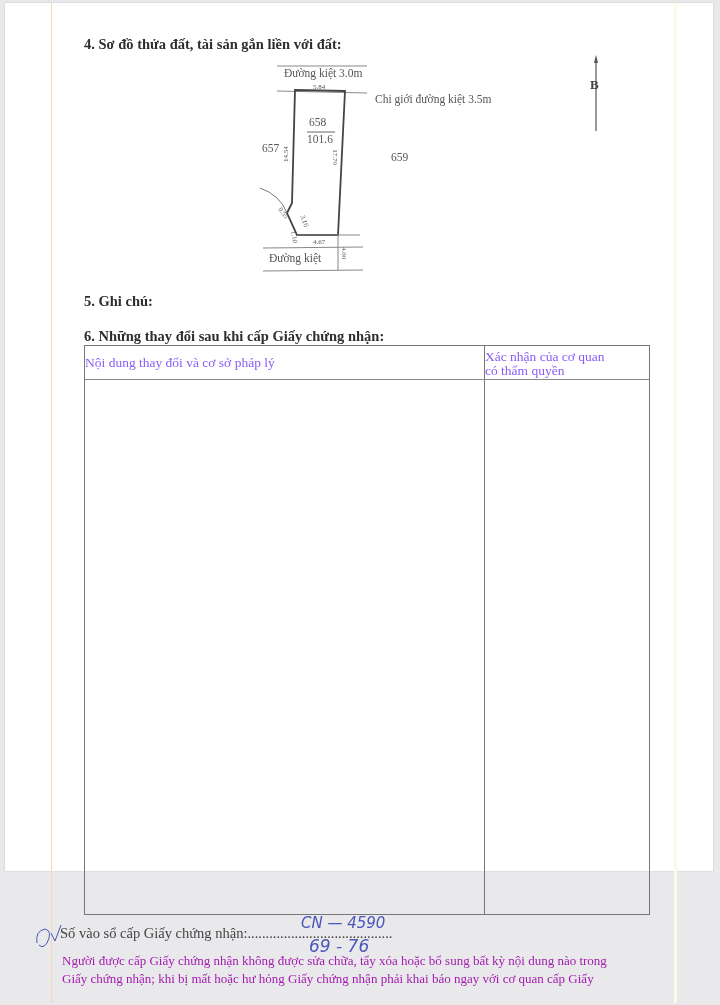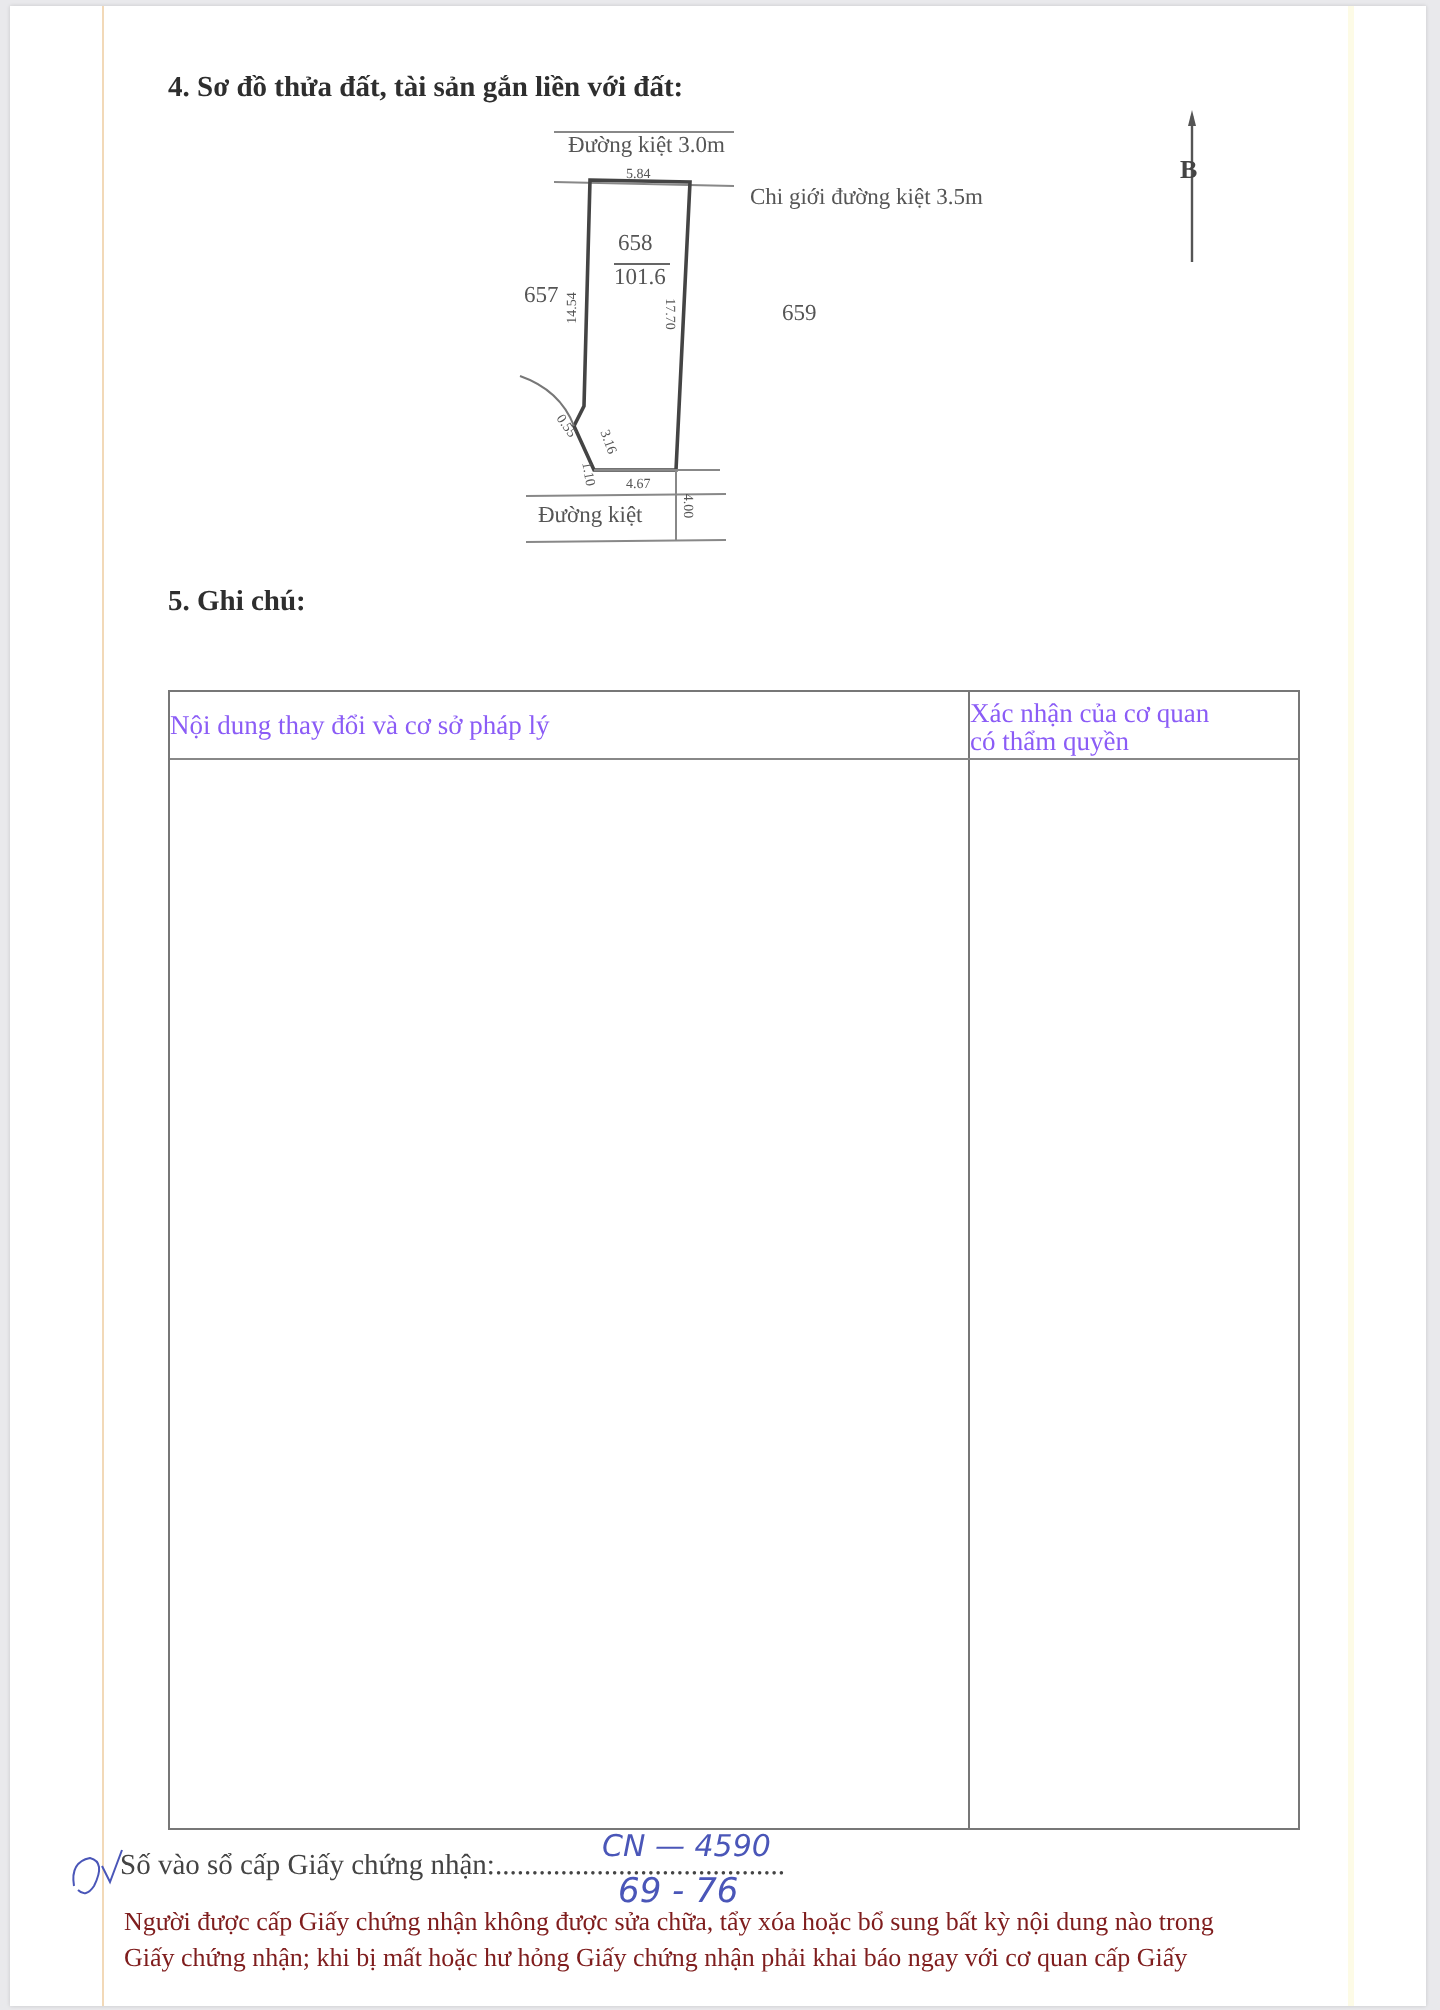--- a/index.html
+++ b/index.html
@@ -4,21 +4,21 @@
   <style>
     html, body { margin:0; padding:0; }
     body {
       width:720px; height:1005px; overflow:hidden;
       background:#e9e9ec;
       font-family:"Liberation Serif", "DejaVu Serif", serif;
       color:#3a3a3a;
       position:relative;
     }
     .page {
-      position:absolute; left:5px; top:3px; width:708px; height:1000px;
+      position:absolute; left:5px; top:3px; width:708px; height:868px;
       background:#ffffff;
       box-shadow: 0 0 2px rgba(0,0,0,0.15);
     }
     .margin-line {
       position:absolute; left:46px; top:0; width:1px; height:1000px;
       background:#f2d9b8;
     }
     .margin-line-r {
       position:absolute; left:669px; top:0; width:3px; height:1000px;
       background:#fdfbe6;
@@ -81,20 +81,21 @@
     <div class="abs tiny" style="left:293px; top:214px; transform:rotate(70deg);">3.16</div>
     <div class="abs tiny" style="left:283px; top:230px; transform:rotate(80deg);">1.10</div>
     <div class="abs tiny" style="left:308px; top:235px;">4.67</div>
     <div class="abs tiny" style="left:333px; top:246px; transform:rotate(90deg);">4.00</div>
     <div class="abs small" style="left:264px; top:249px;">Đường kiệt</div>
     <div class="abs" style="left:585px; top:74px; font-weight:bold; font-size:13px; color:#444;">B</div>
   </div>
 
   <div class="abs h-bold" style="left:79px; top:290px;">5. Ghi chú:</div>
 
+  <div class="abs h-bold" style="left:79px; top:325px;">6. Những thay đổi sau khi cấp Giấy chứng nhận:</div>
 
   <div class="table" style="left:79px; top:342px;">
     <div class="colsep"></div>
     <div class="rowsep"></div>
     <div class="th" style="left:0; top:10px; width:399px;">Nội dung thay đổi và cơ sở pháp lý</div>
     <div class="th" style="left:400px; top:4px; width:166px;">
       <div>Xác nhận của cơ quan</div>
       <div>có thẩm quyền</div>
     </div>
     <div class="abs" style="left:0; top:34px; width:399px; height:534px;"></div>
@@ -106,17 +107,17 @@
       <path d="M4,22 Q2,10 12,8 Q20,10 14,22 Q10,28 6,24" fill="none" stroke="#4a56b8" stroke-width="1"></path>
       <path d="M18,12 L22,20 L28,4" fill="none" stroke="#4a56b8" stroke-width="1"></path>
     </svg>
   </div>
   <div class="abs" style="left:55px; top:922px; font-size:14.5px; color:#444;">
     <span>Số vào sổ cấp Giấy chứng nhận:</span><span>........................................</span>
   </div>
   <div class="abs hand" style="left:296px; top:911px; font-size:15px;">CN — 4590</div>
   <div class="abs hand" style="left:304px; top:933px; font-size:17px;">69 - 76</div>
 
-  <div class="abs" style="left:57px; top:949px; font-size:13px; color:#7f1d1d; line-height:18px;">
+  <div class="abs" style="left:57px; top:949px; font-size:13px; color:#a21caf; line-height:18px;">
     <div>Người được cấp Giấy chứng nhận không được sửa chữa, tẩy xóa hoặc bổ sung bất kỳ nội dung nào trong</div>
     <div>Giấy chứng nhận; khi bị mất hoặc hư hỏng Giấy chứng nhận phải khai báo ngay với cơ quan cấp Giấy</div>
   </div>
 </div>
 
 </body></html>

